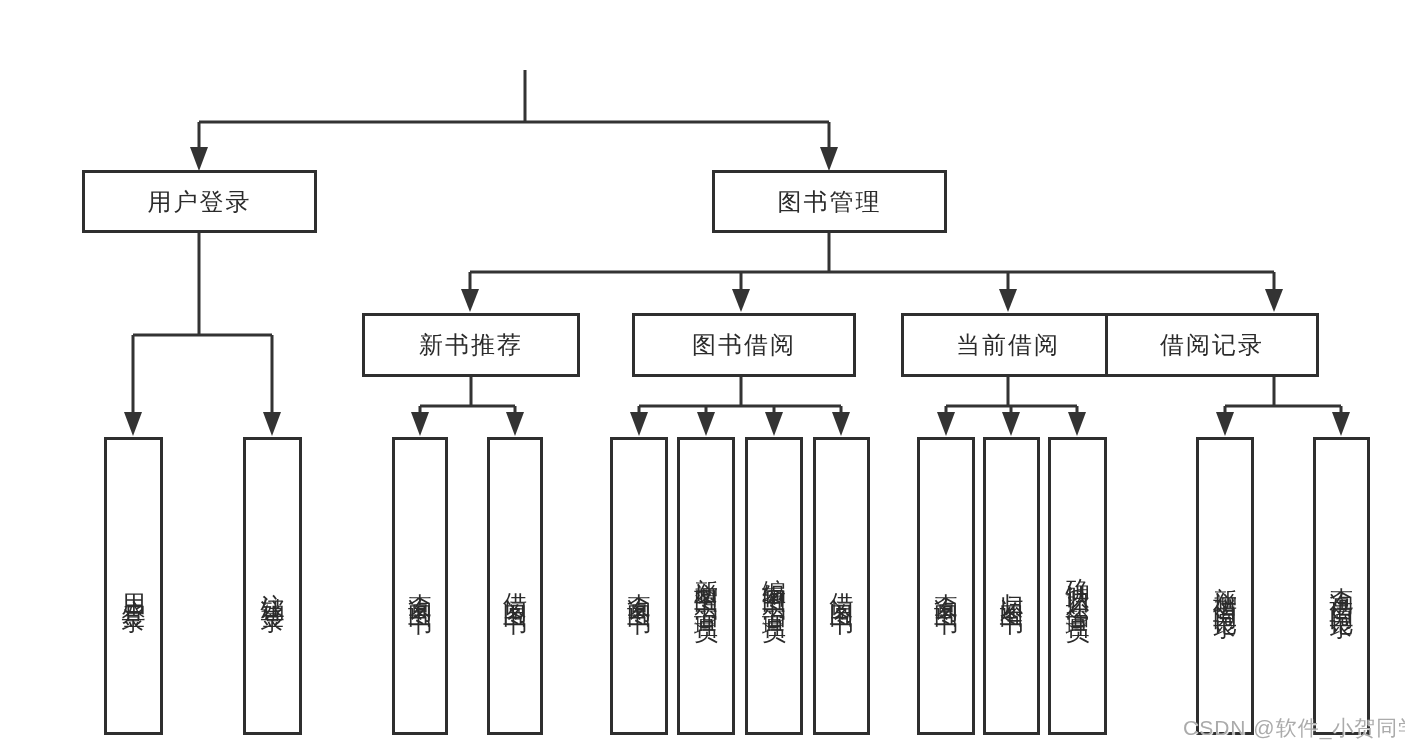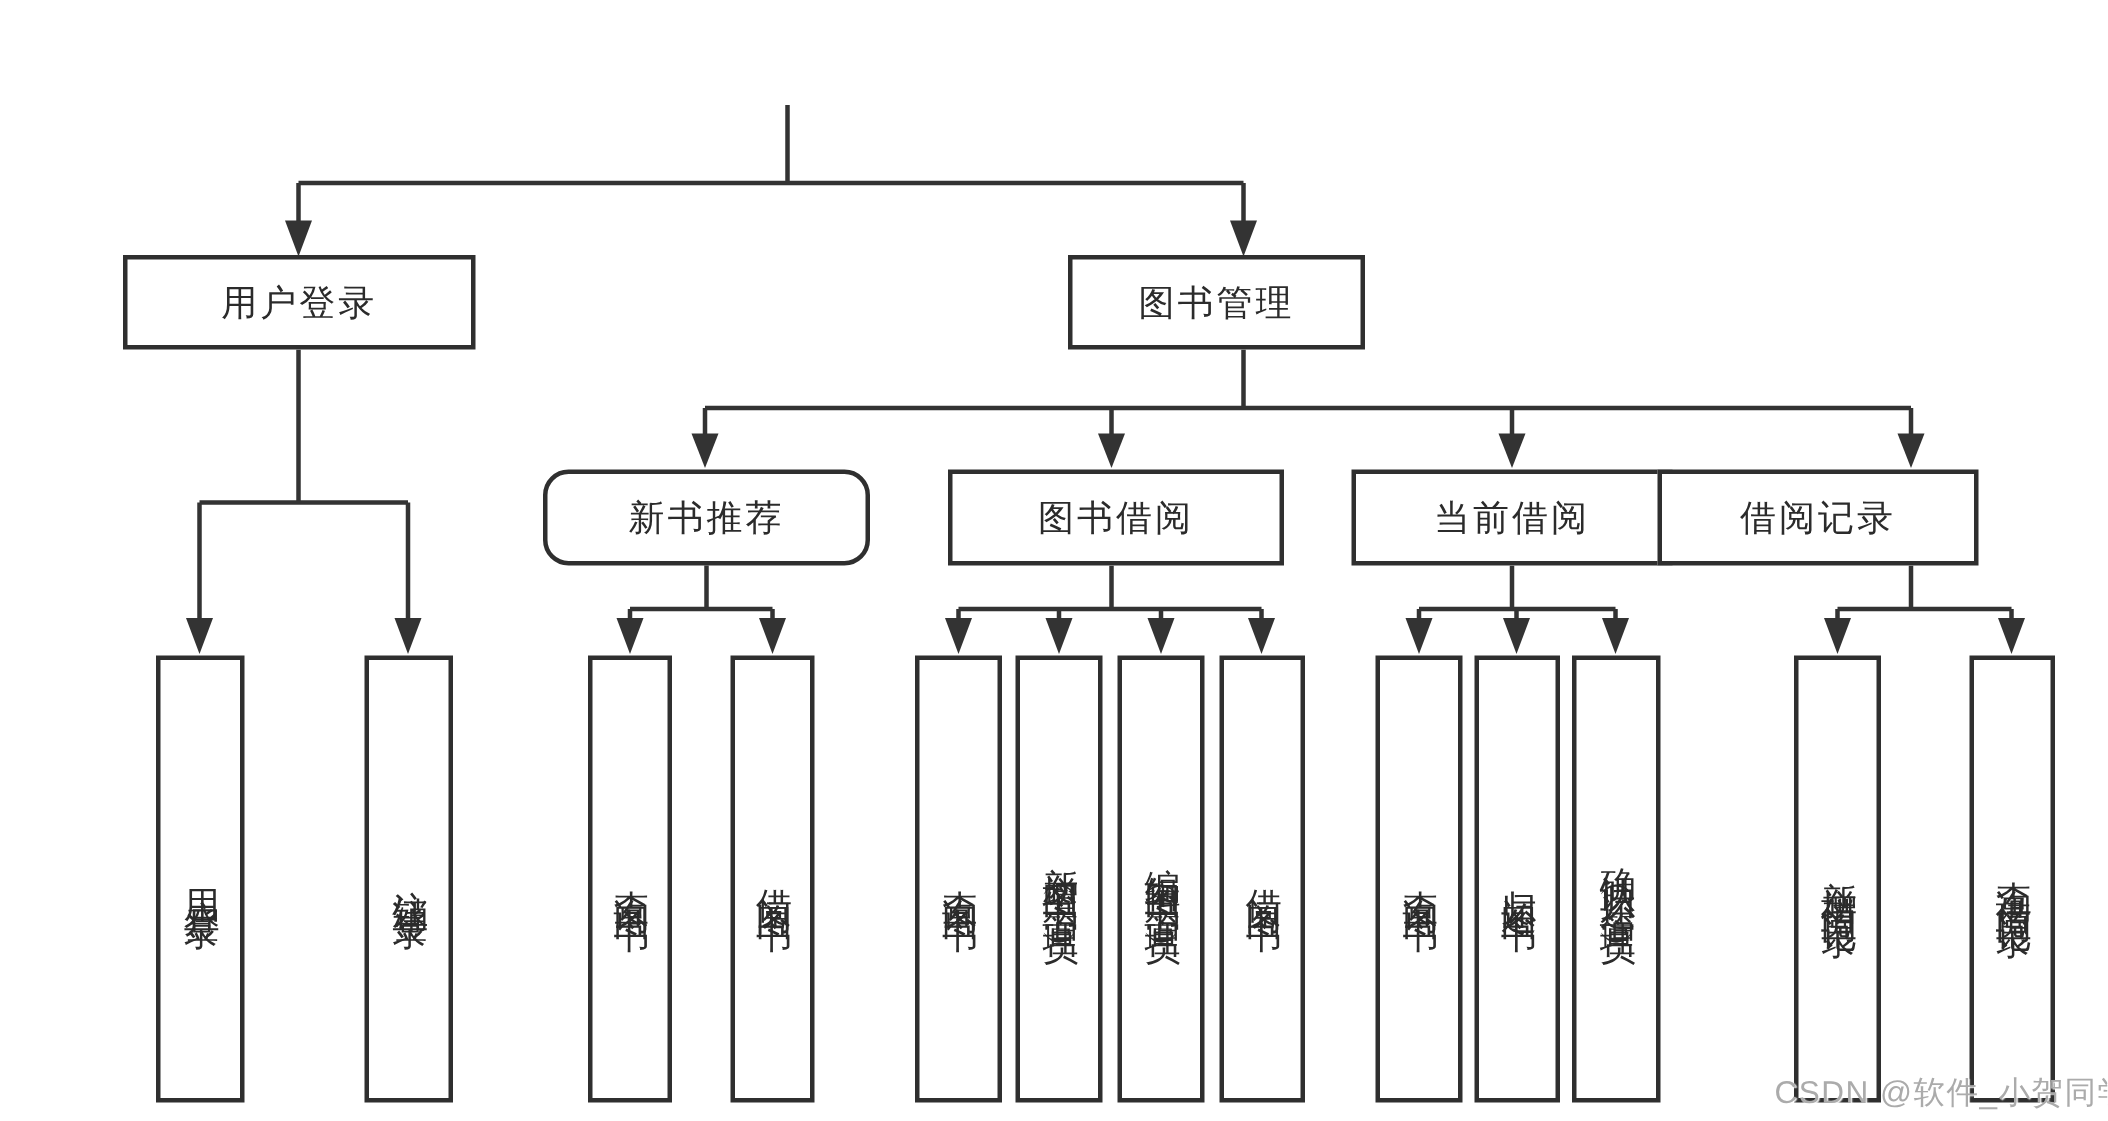--- a/index.html
+++ b/index.html
@@ -91,23 +91,23 @@
       <path d="M937,412 L955,412 L946,436 Z"></path>
       <path d="M1002,412 L1020,412 L1011,436 Z"></path>
       <path d="M1068,412 L1086,412 L1077,436 Z"></path>
       <path d="M1216,412 L1234,412 L1225,436 Z"></path>
       <path d="M1332,412 L1350,412 L1341,436 Z"></path>
     </g>
   </svg>
 
 
   <div class="node" style="left:82px; top:170px; width:235px; height:63px;">用户登录</div>
-  <div class="node" style="left:712px; top:170px; width:198px; height:63px;">图书管理</div>
+  <div class="node" style="left:712px; top:170px; width:235px; height:63px;">图书管理</div>
 
-  <div class="node" style="left:362px; top:313px; width:218px; height:64px;border-radius:17px;">新书推荐</div>
+  <div class="node" style="left:362px; top:313px; width:218px; height:64px;">新书推荐</div>
   <div class="node" style="left:632px; top:313px; width:224px; height:64px;">图书借阅</div>
   <div class="node" style="left:901px; top:313px; width:214px; height:64px;">当前借阅</div>
   <div class="node" style="left:1105px; top:313px; width:214px; height:64px;">借阅记录</div>
 
   <div class="node leaf" style="left:104px; top:437px; width:59px; height:298px;">用户登录</div>
   <div class="node leaf" style="left:243px; top:437px; width:59px; height:298px;">注销登录</div>
 
   <div class="node leaf" style="left:392px; top:437px; width:56px; height:298px;">查询图书</div>
   <div class="node leaf" style="left:487px; top:437px; width:56px; height:298px;">借阅图书</div>
 

